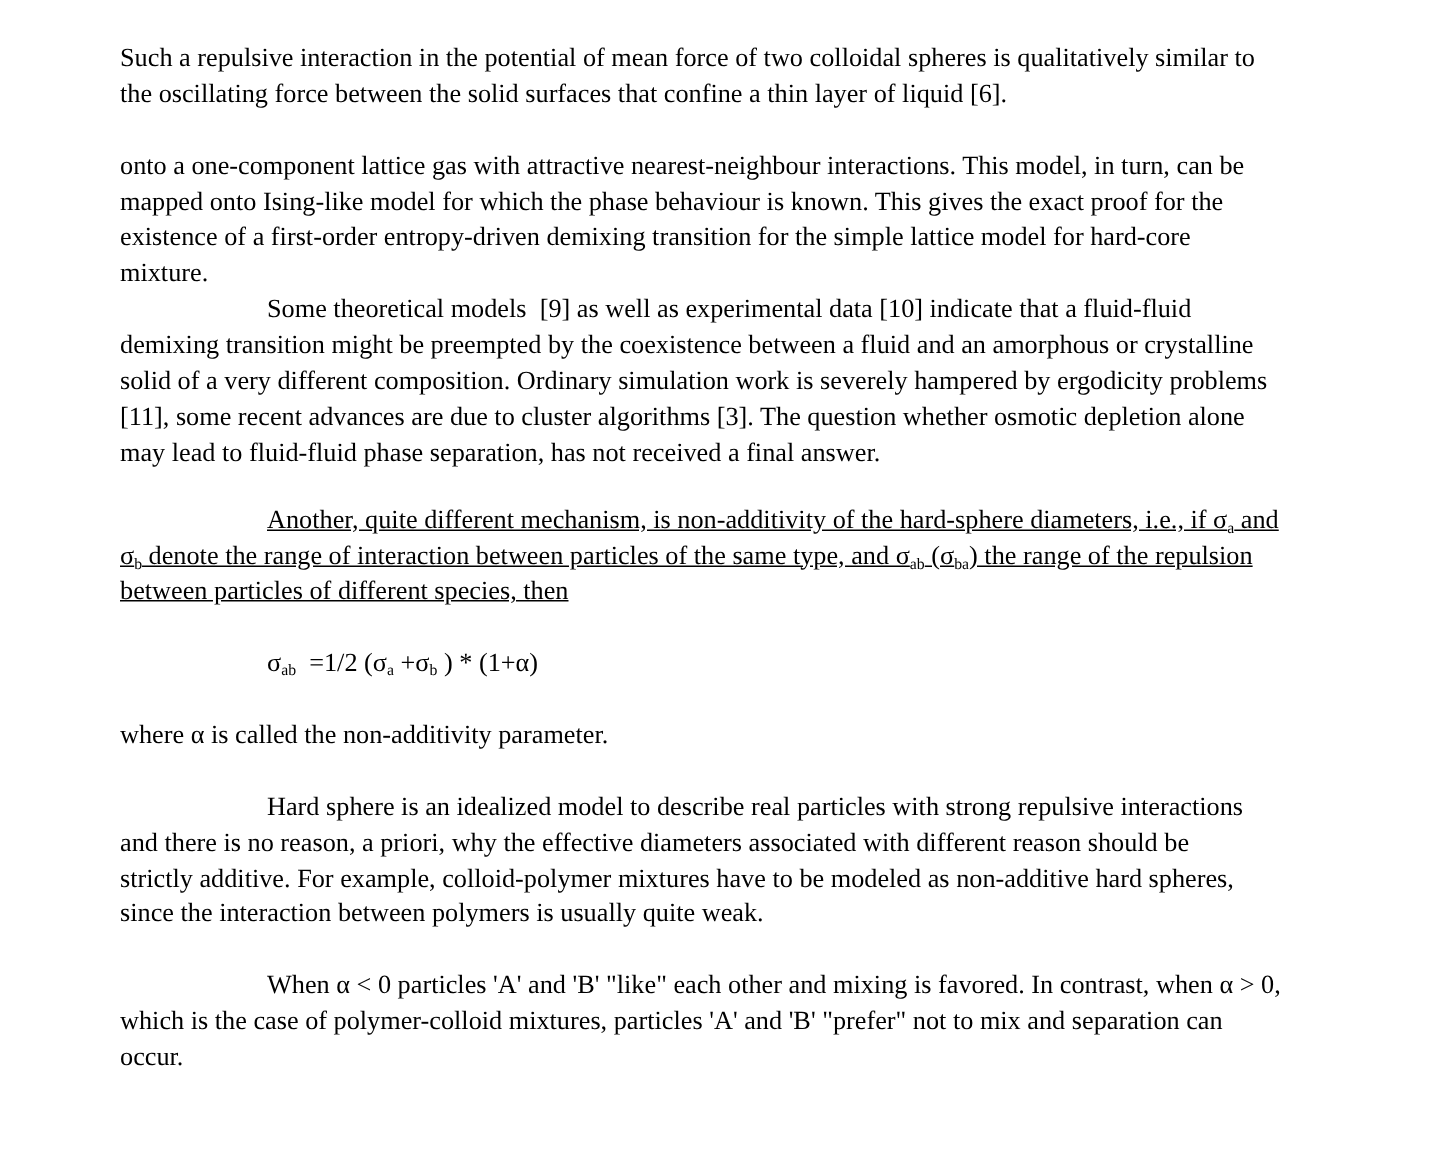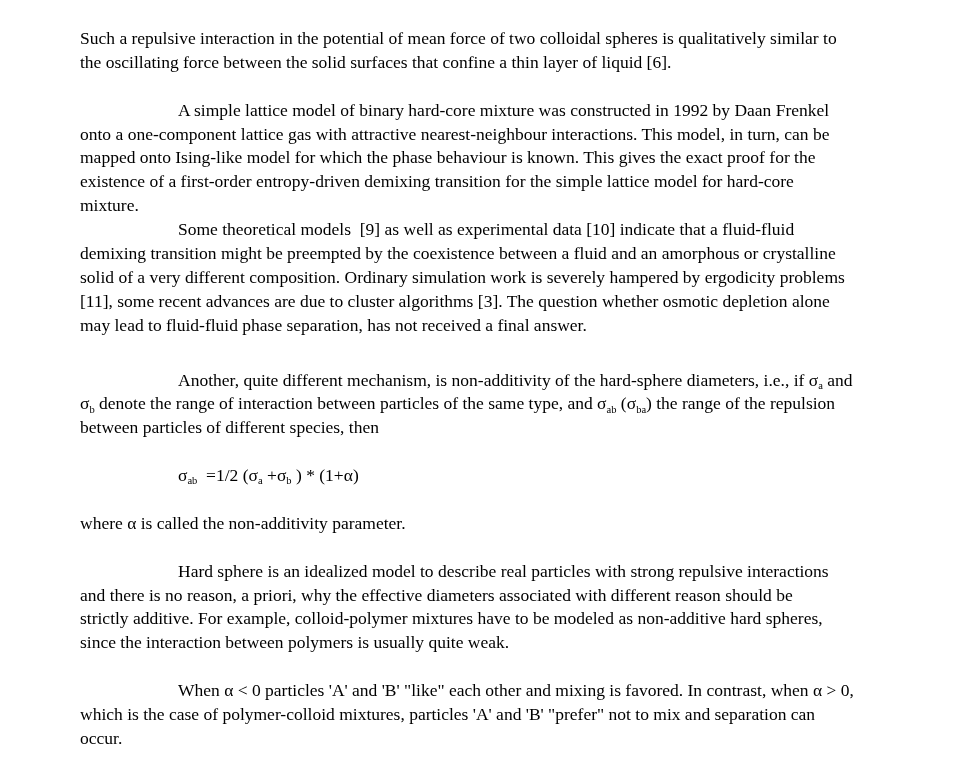--- a/index.html
+++ b/index.html
@@ -41,34 +41,33 @@
 </head>
 <body>
 
 <div class="page">
   <div>
       <div class="para" style="margin-top: 0px;">
         <div class="line first">Such a repulsive interaction in the potential of mean force of two colloidal spheres is qualitatively similar to</div>
         <div class="line">the oscillating force between the solid surfaces that confine a thin layer of liquid [6].</div>
       </div>
       <div class="para indent" style="margin-top: 23.9px;">
-        <div class="line first">A simple lattice model of binary hard-core mixture was constructed in 1992 by Daan Frenkel</div>
         <div class="line">onto a one-component lattice gas with attractive nearest-neighbour interactions. This model, in turn, can be</div>
         <div class="line">mapped onto Ising-like model for which the phase behaviour is known. This gives the exact proof for the</div>
         <div class="line">existence of a first-order entropy-driven demixing transition for the simple lattice model for hard-core</div>
         <div class="line">mixture.</div>
       </div>
       <div class="para indent" style="margin-top: 0px;">
         <div class="line first">Some theoretical models  [9] as well as experimental data [10] indicate that a fluid-fluid</div>
         <div class="line">demixing transition might be preempted by the coexistence between a fluid and an amorphous or crystalline</div>
         <div class="line">solid of a very different composition. Ordinary simulation work is severely hampered by ergodicity problems</div>
         <div class="line">[11], some recent advances are due to cluster algorithms [3]. The question whether osmotic depletion alone</div>
         <div class="line">may lead to fluid-fluid phase separation, has not received a final answer.</div>
       </div>
-      <div class="para indent" style="margin-top: 31px;">
+      <div class="para indent" style="margin-top: 21px; text-decoration: underline;">
         <div class="line first">Another, quite different mechanism, is non-additivity of the hard-sphere diameters, i.e., if σ<sub>a</sub> and</div>
         <div class="line">σ<sub>b</sub> denote the range of interaction between particles of the same type, and σ<sub>ab</sub> (σ<sub>ba</sub>) the range of the repulsion</div>
         <div class="line">between particles of different species, then</div>
       </div>
       <div class="para indent" style="margin-top: 23.9px;">
         <div class="line first">σ<sub>ab</sub>  =1/2 (σ<sub>a</sub> +σ<sub>b</sub> ) * (1+α)</div>
       </div>
       <div class="para" style="margin-top: 23.9px;">
         <div class="line first">where α is called the non-additivity parameter.</div>
       </div>

